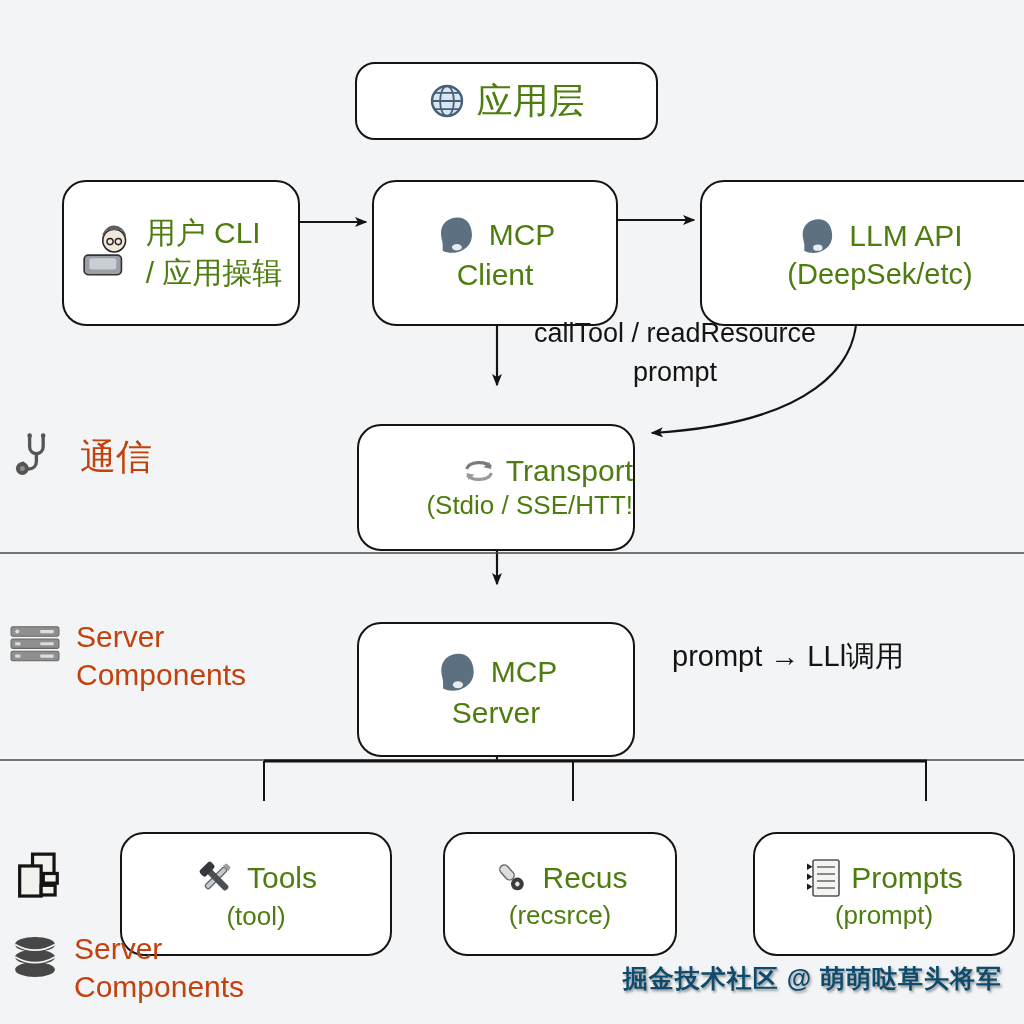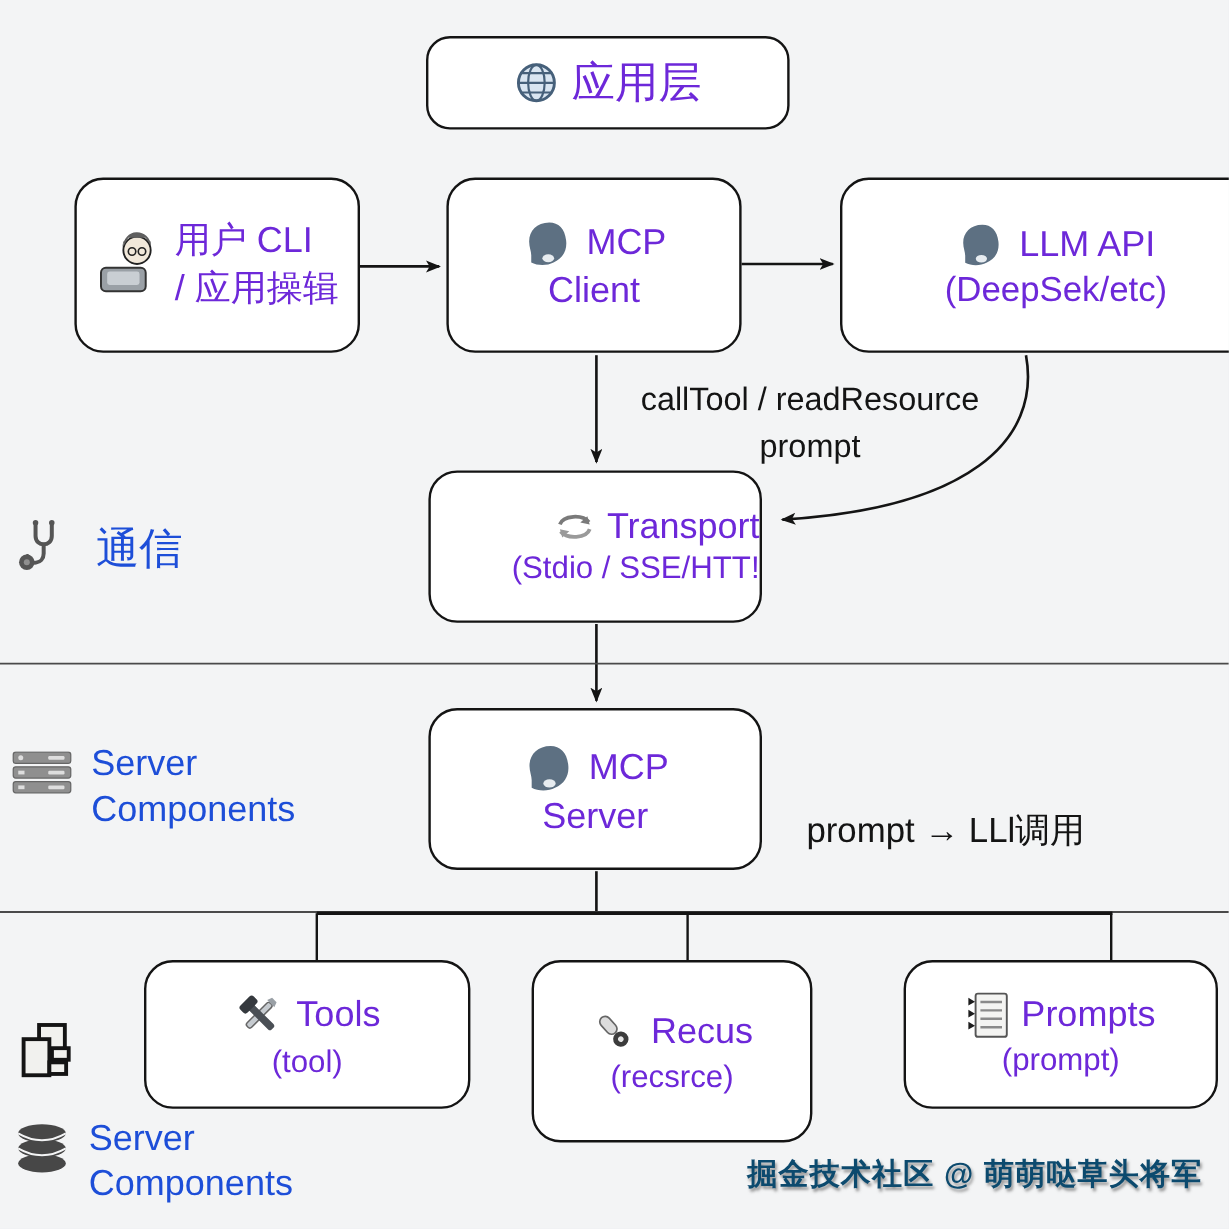--- a/index.html
+++ b/index.html
@@ -1,32 +1,32 @@
 <!DOCTYPE html>
 <html><head>
 <meta charset="utf-8">
 <style>
   html,body{margin:0;padding:0;}
   body{font-family:"Liberation Sans",sans-serif;background:#e9e9ea;}
   #canvas{position:relative;width:1024px;height:1024px;background:#f3f4f5;overflow:hidden;}
   #connectors{position:absolute;left:0;top:0;width:1024px;height:1024px;}
   .box{position:absolute;background:#ffffff;border:2.5px solid #141414;border-radius:24px;
        display:flex;flex-direction:column;align-items:center;justify-content:center;
-       gap:2px;color:#6d28d9;box-sizing:border-box;}
+       gap:2px;color:#4d7c0f;box-sizing:border-box;margin-top:32px;}
   .row{display:flex;align-items:center;gap:12px;}
   .t36{font-size:36px;} .t30{font-size:30px;} .t29{font-size:29px;} .t28{font-size:26px;} .t27{font-size:27px;}
   .lh{line-height:1.32;}
   .floatlabel{position:absolute;color:#141414;}
-  .sidelabel{position:absolute;display:flex;align-items:flex-start;gap:16px;color:#1d4ed8;justify-content:flex-end;}
+  .sidelabel{position:absolute;display:flex;align-items:flex-start;gap:16px;color:#c2410c;justify-content:flex-end;}
   .sidelabel .txt{line-height:1.28;}
   #label-calltool{left:500px;top:314px;width:350px;text-align:center;line-height:1.45;}
   #label-comm{left:14px;top:430px;align-items:center;}
   #label-server-mid{left:10px;top:618px;}
   #label-server-mid .txt{width:210px;}
-  #label-prompt-flow{left:672px;top:673px;}
+  #label-prompt-flow{left:672px;top:637px;}
   #label-server-bottom{left:12px;top:930px;}
   #label-server-bottom .txt{width:215px;}
   #pages-icon-wrap{position:absolute;left:14px;top:852px;}
   #watermark{position:absolute;right:22px;top:962px;font-size:25px;font-weight:bold;
              color:#0c4a6e;letter-spacing:1px;text-shadow:1.5px 2px 2.5px rgba(70,70,70,0.55);}
   .icon{display:inline-flex;align-items:center;justify-content:center;}
 </style>
 </head>
 <body>
 
@@ -199,21 +199,21 @@
             <rect x="17" y="8" width="6" height="27" rx="2" fill="#4a4f55"></rect>
             <rect x="12.5" y="4" width="15" height="8" rx="2.5" fill="#35393e"></rect>
           </g>
         </svg>
       </span>
       <span class="t30">Tools</span>
     </div>
     <span class="t28">(tool)</span>
   </div>
 
-  <div class="box" style="left:443px;top:800px;width:234px;height:152px;">
+  <div class="box" style="left:443px;top:800px;width:234px;height:124px;">
     <div class="row" style="gap:10px;">
       <span class="icon">
         <svg width="40" height="40" viewBox="0 0 40 40">
           <g transform="rotate(-42 20 20)">
             <rect x="15.5" y="4" width="9" height="17" rx="4.5" fill="#dcdcdc" stroke="#666" stroke-width="1.4"></rect>
             <circle cx="20" cy="28" r="6.4" fill="#3c3c3c"></circle>
             <circle cx="20" cy="28" r="2.3" fill="#e6e6e6"></circle>
           </g>
         </svg>
       </span>

